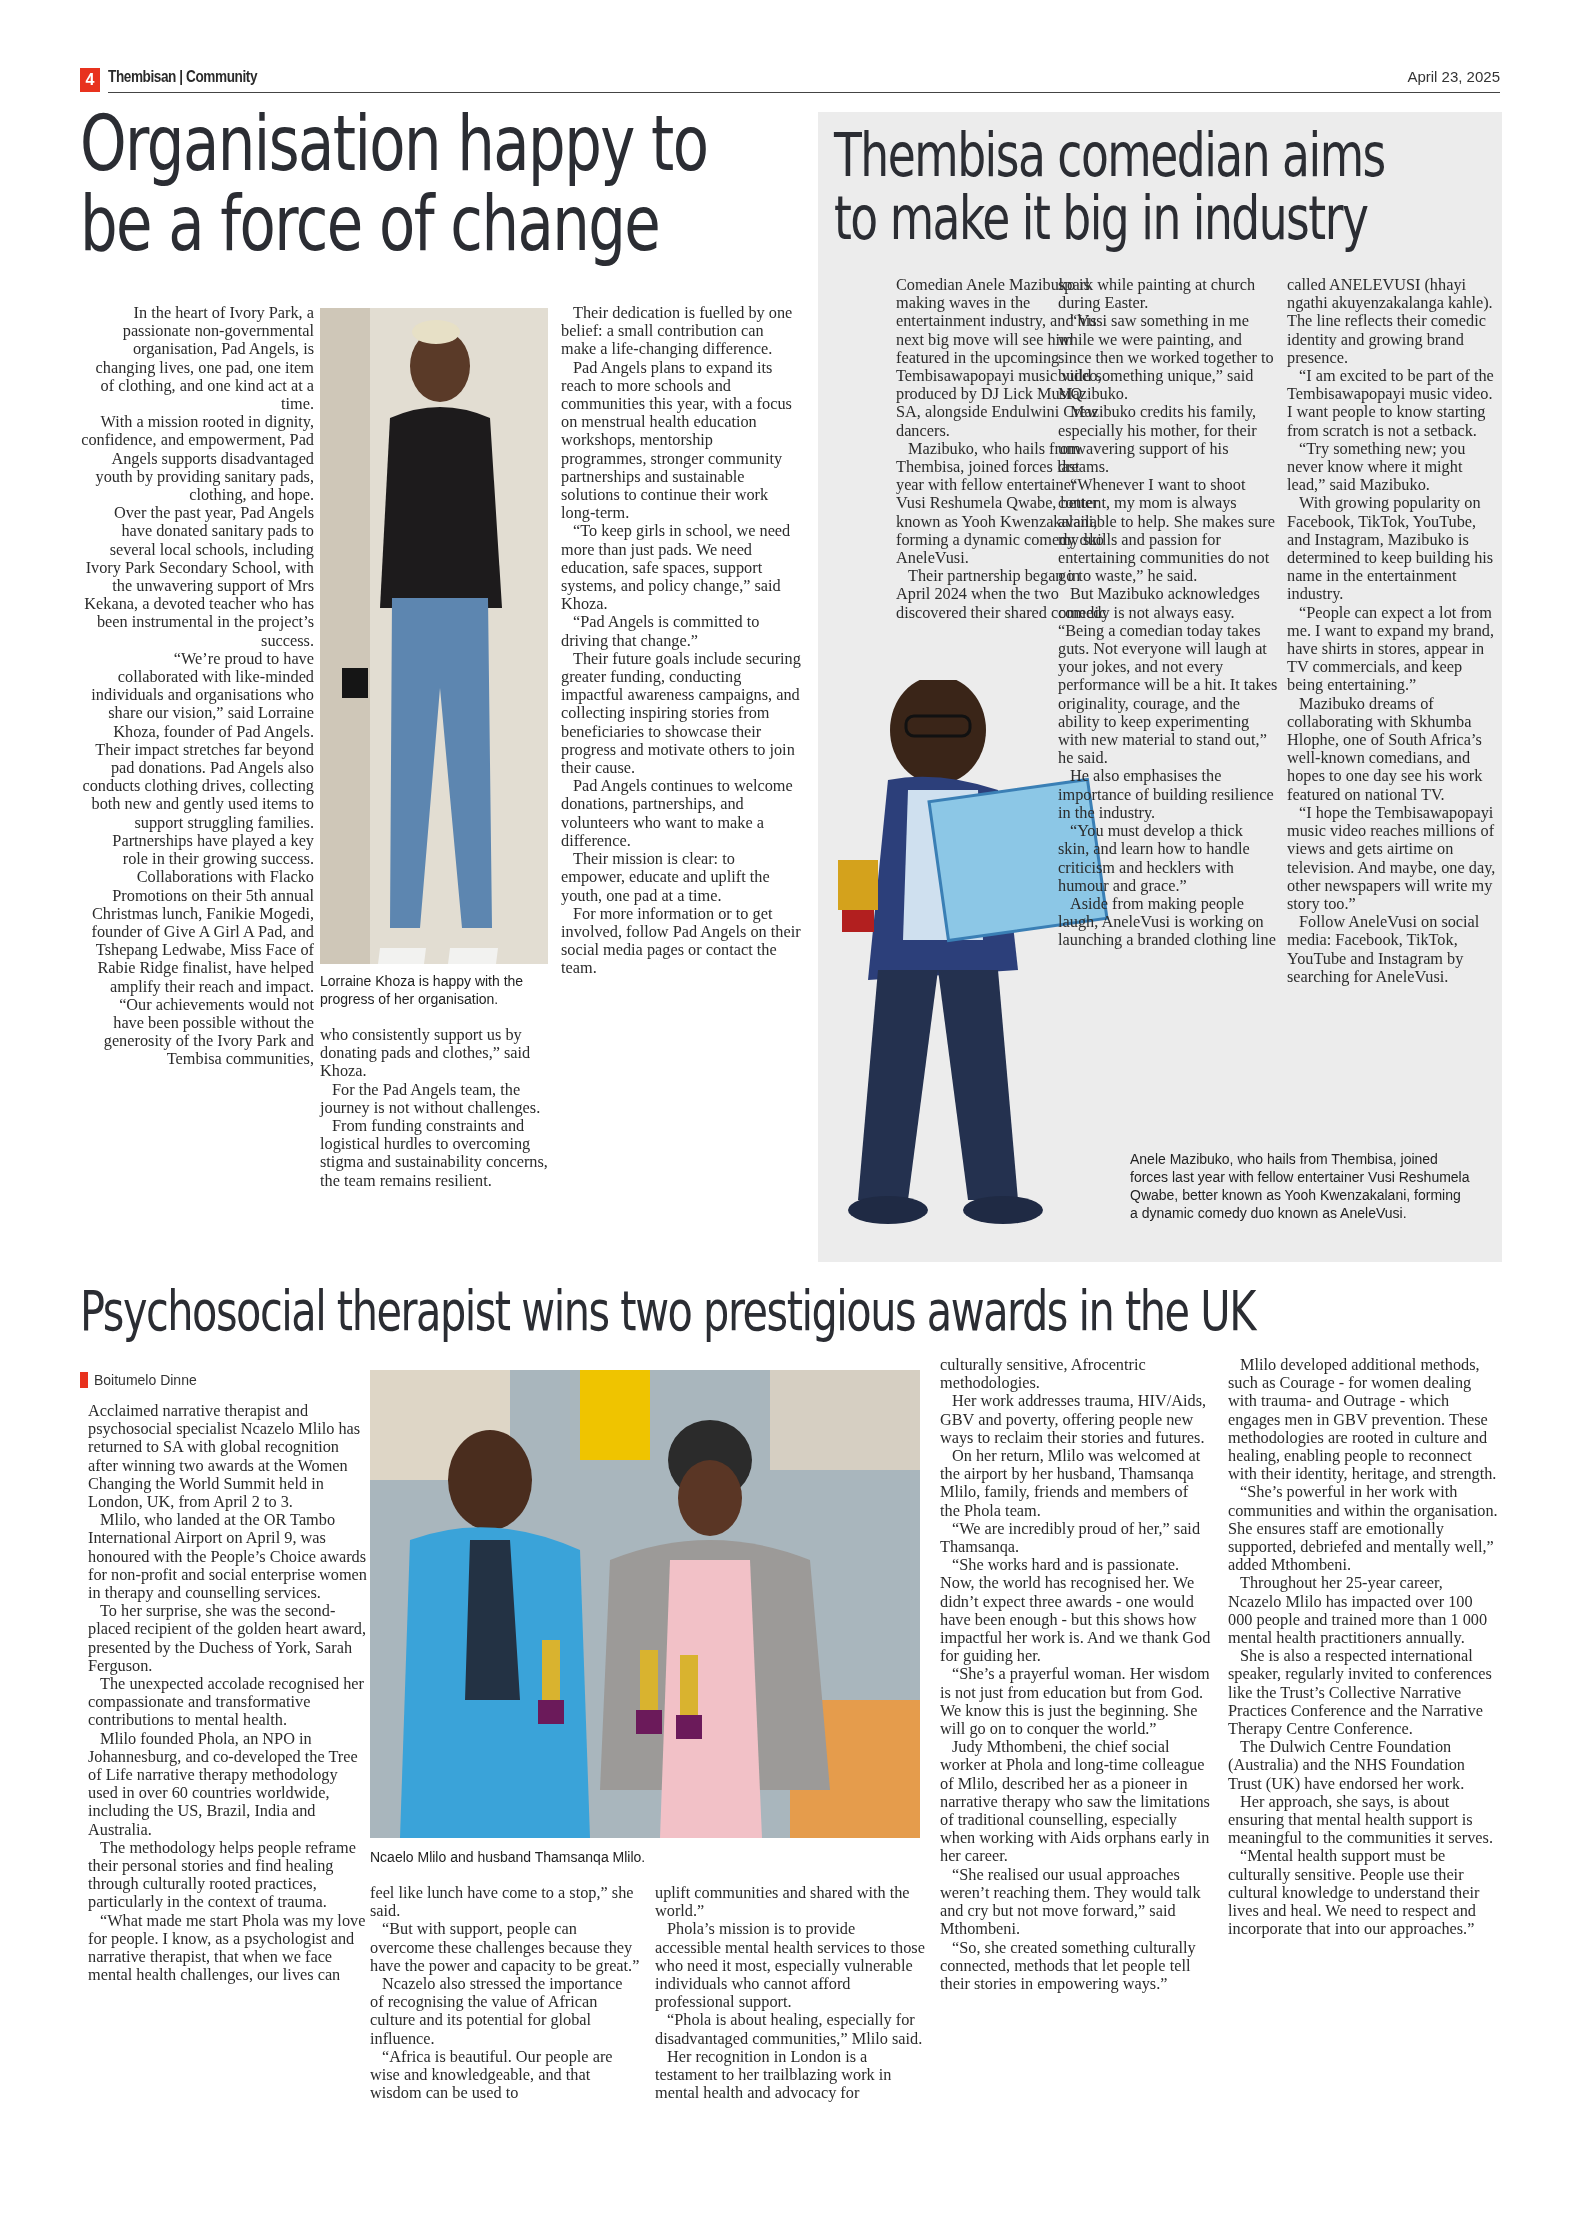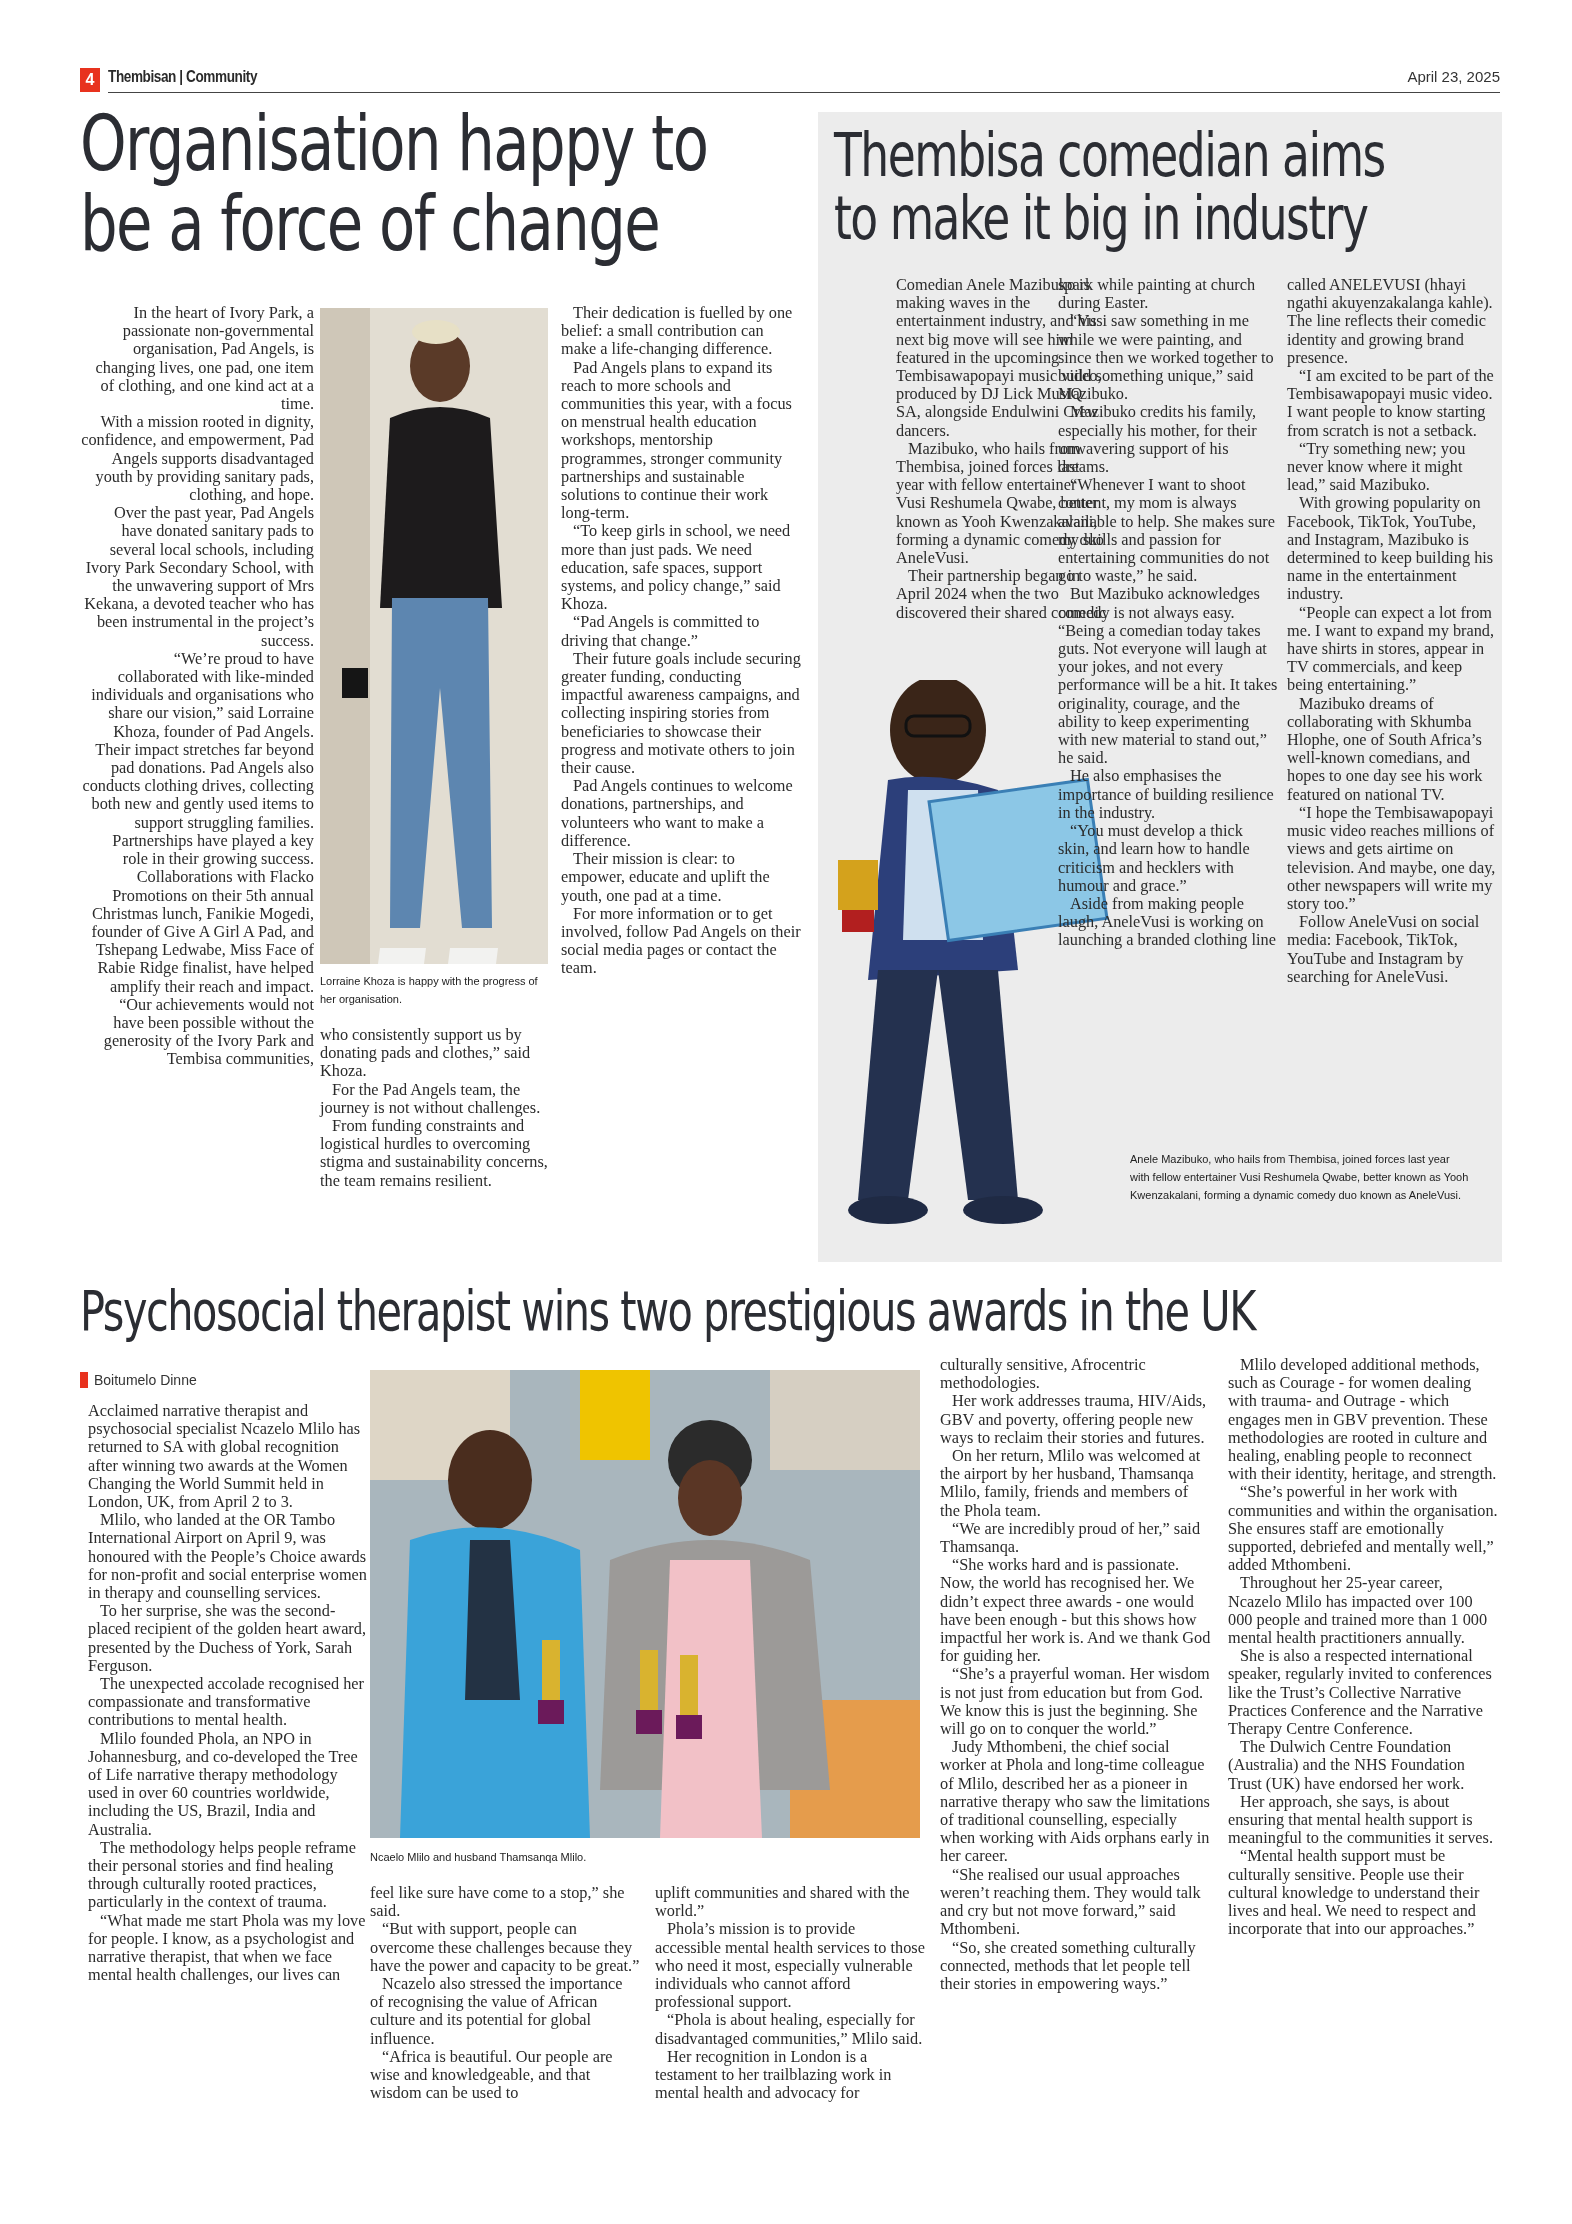--- a/index.html
+++ b/index.html
@@ -19,21 +19,21 @@
   .h1 { left: 80px; top: 104px; font-size: 76px; transform: scaleX(0.78); width: 860px; }
   .h2-box { position: absolute; left: 818px; top: 112px; width: 684px; height: 1150px; background: #ececec; }
   .h2 { left: 834px; top: 124px; font-size: 60px; transform: scaleX(0.76); width: 860px; }
   .h3 { left: 80px; top: 1282px; font-size: 56px; transform: scaleX(0.74); width: 1900px; white-space: nowrap; }
 
   .col { position: absolute; font-size: 16.3px; line-height: 18.2px; color: #2b2b2b; }
   .col p { text-indent: 0; }
   .col p + p { text-indent: 12px; }
   .col p.first { text-indent: 0; }
 
-  .caption { position: absolute; font-family: "Liberation Sans", sans-serif; font-size: 11px; line-height: 18px; color: #222; }
+  .caption { position: absolute; font-family: "Liberation Sans", sans-serif; font-size: 14px; line-height: 18px; color: #222; }
 
   .photo { position: absolute; overflow: hidden; }
   .photo-khoza { left: 320px; top: 308px; width: 228px; height: 656px; background: linear-gradient(180deg,#e9e5dd 0%,#d9d3c6 40%,#c8c0b0 100%); }
   .photo-anele { left: 828px; top: 680px; width: 420px; height: 560px; }
   .photo-mlilo { left: 370px; top: 1370px; width: 550px; height: 468px; background: linear-gradient(135deg,#b7c3c9 0%,#8ea0a8 40%,#6b7a82 100%); }
 
   .byline { position: absolute; left: 80px; top: 1372px; height: 16px; }
   .byline-bar { position: absolute; left: 0; top: 0; width: 8px; height: 16px; background: #e8321e; }
   .byline-text { position: absolute; left: 14px; top: 0; font-family: "Liberation Sans", sans-serif; font-size: 14px; line-height: 16px; color: #333; white-space: nowrap; }
 </style>
@@ -183,21 +183,21 @@
     <rect x="270" y="280" width="18" height="60" fill="#d9b32f"></rect>
     <rect x="266" y="340" width="26" height="24" fill="#6b1a5a"></rect>
     <rect x="310" y="285" width="18" height="60" fill="#d9b32f"></rect>
     <rect x="306" y="345" width="26" height="24" fill="#6b1a5a"></rect>
   </svg>
 </div>
 
 <div class="caption" style="left:370px; top:1848px; width:550px;">Ncaelo Mlilo and husband Thamsanqa Mlilo.</div>
 
 <div class="col" style="left:370px; top:1884px; width:270px;">
-  <p class="first">feel like sure have come to a stop,” she said.</p>
+  <p class="first">feel like lunch have come to a stop,” she said.</p>
   <p>“But with support, people can overcome these challenges because they have the power and capacity to be great.”</p>
   <p>Ncazelo also stressed the importance of recognising the value of African culture and its potential for global influence.</p>
   <p>“Africa is beautiful. Our people are wise and knowledgeable, and that wisdom can be used to</p>
 </div>
 
 <div class="col" style="left:655px; top:1884px; width:270px;">
   <p class="first">uplift communities and shared with the world.”</p>
   <p>Phola’s mission is to provide accessible mental health services to those who need it most, especially vulnerable individuals who cannot afford professional support.</p>
   <p>“Phola is about healing, especially for disadvantaged communities,” Mlilo said.</p>
   <p>Her recognition in London is a testament to her trailblazing work in mental health and advocacy for</p>

